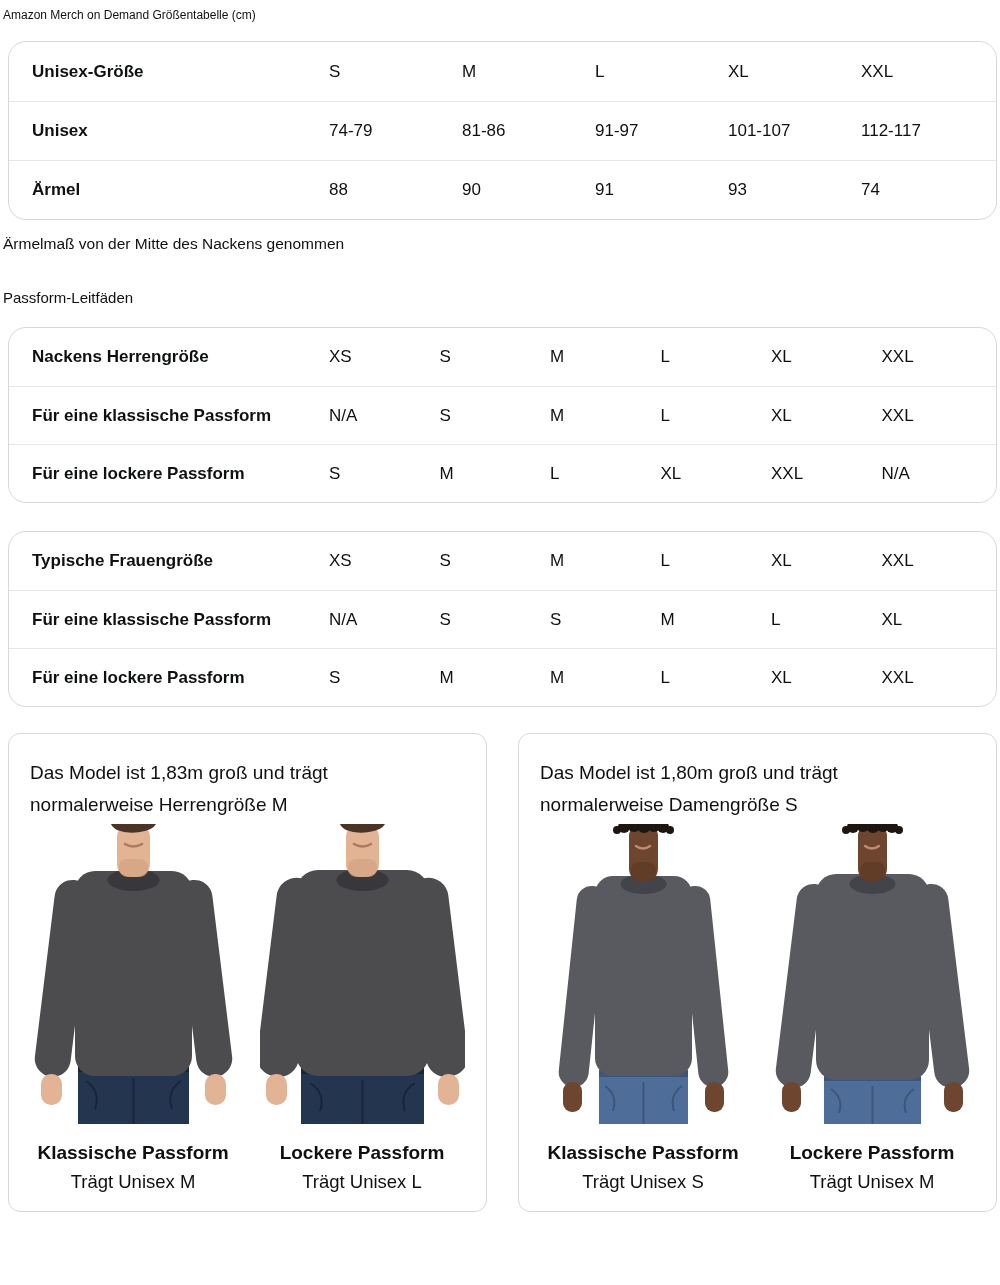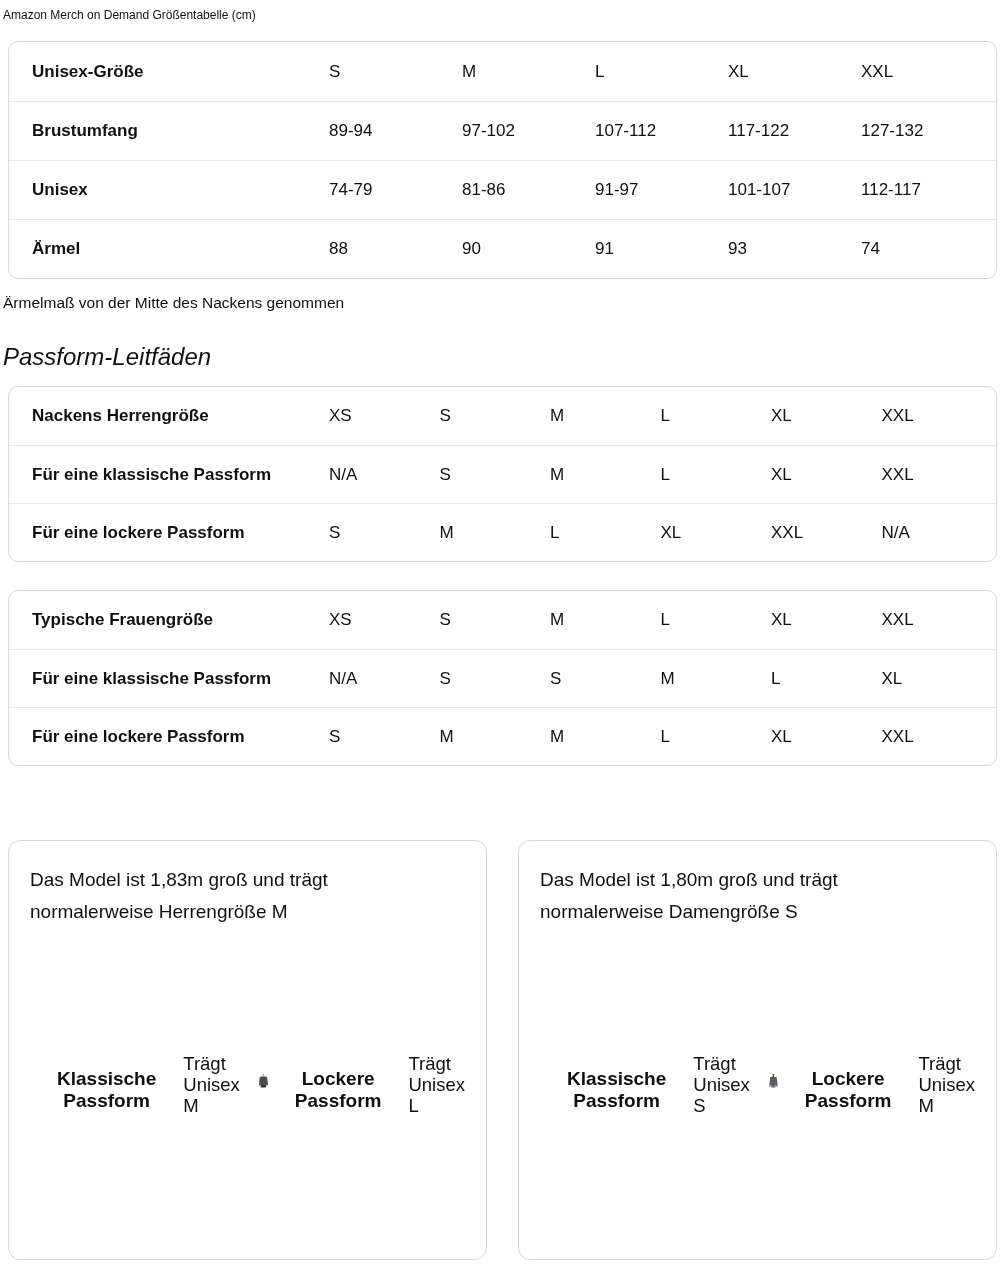--- a/index.html
+++ b/index.html
@@ -5,39 +5,39 @@
   :root{
     --text:#0F1111; --border:#D5D9D9; --row-divider:#E7E7E7;
   }
   *{box-sizing:border-box;}
   html,body{margin:0;padding:0;background:#fff;}
   body{width:1000px;font-family:"Liberation Sans",sans-serif;color:var(--text);}
   .page{padding:3px 3px 0 3px;}
 
   .page-title{font-size:12px;font-weight:400;margin:2px 0 15px 0;line-height:21px;}
 
-  .panel{border:1px solid var(--border);border-radius:10px;margin-left:5px;width:989px;overflow:hidden;background:#fff;}
+  .panel{border:1px solid var(--border);border-radius:18px;margin-left:5px;width:989px;overflow:hidden;background:#fff;}
   .trow{display:flex;align-items:center;height:59px;border-top:1px solid var(--row-divider);}
   .panel .trow:first-child{border-top:none;}
   .fit-panel .trow{height:58px;}
   .trow-label{flex:0 0 320px;padding-left:23px;font-weight:700;font-size:17px;}
   .tcell{font-size:17px;}
   .cols5 .tcell{flex:0 0 133px;}
   .cols6 .tcell{flex:0 0 110.5px;}
 
   .fit-note{font-size:15.5px;margin:15px 0 0 0;line-height:18px;}
-  .section-heading{font-size:24px;font-weight:400;margin:35px 0 19px 0;line-height:20px;font-style:italic;}
+  .section-heading{font-size:15px;font-weight:400;margin:35px 0 19px 0;line-height:20px;}
   .fit-panel{margin-top:0;}
   .fit-panel + .fit-panel{margin-top:28px;}
 
   .cards{display:flex;gap:31px;margin:26px 0 0 5px;width:989px;}
-  .card{flex:1 1 0;border:1px solid var(--border);border-radius:12px;padding:23px 21px 28px 21px;margin-top:48px;}
+  .card{flex:1 1 0;border:1px solid var(--border);border-radius:12px;padding:23px 21px 19px 21px;}
   .card-desc{font-size:19px;line-height:32px;max-width:362px;margin:0;}
   .figures{display:flex;justify-content:space-between;margin-top:3px;}
-  .figure-block{width:206px;display:flex;flex-direction:row;align-items:center;gap:27px;}
+  .figure-block{width:206px;display:flex;flex-direction:column;align-items:center;}
   svg.model{width:205px;height:300px;display:block;}
   .fit-label{font-weight:700;font-size:19px;margin-top:18px;text-align:center;line-height:22px;}
   .size-label{font-size:18.5px;margin-top:7px;text-align:left;line-height:21px;}
 
   
   .f-shirt-m{fill:var(--shirt-male);} .f-collar-m{fill:var(--shirt-male-collar);}
   .f-skin-m{fill:var(--skin-male);} .f-skinsh-m{fill:var(--skin-male-dark);}
   .f-hair-m{fill:var(--hair-male);}
   .f-jeans-m{fill:var(--jeans-male);} .f-jeansd-m{fill:var(--jeans-male-dark);}
   .s-jeansd-m{stroke:var(--jeans-male-dark);fill:none;stroke-width:2;}
@@ -57,28 +57,20 @@
   <div class="page-title">Amazon Merch on Demand Größentabelle (cm)</div>
 
   <div class="panel cols5">
     <div class="trow">
       <div class="trow-label">Unisex-Größe</div>
       <div class="tcell">S</div>
       <div class="tcell">M</div>
       <div class="tcell">L</div>
       <div class="tcell">XL</div>
       <div class="tcell">XXL</div>
-    </div>
-    <div class="trow">
-      <div class="trow-label">Brustumfang</div>
-      <div class="tcell">89-94</div>
-      <div class="tcell">97-102</div>
-      <div class="tcell">107-112</div>
-      <div class="tcell">117-122</div>
-      <div class="tcell">127-132</div>
     </div>
     <div class="trow">
       <div class="trow-label">Unisex</div>
       <div class="tcell">74-79</div>
       <div class="tcell">81-86</div>
       <div class="tcell">91-97</div>
       <div class="tcell">101-107</div>
       <div class="tcell">112-117</div>
     </div>
     <div class="trow">

